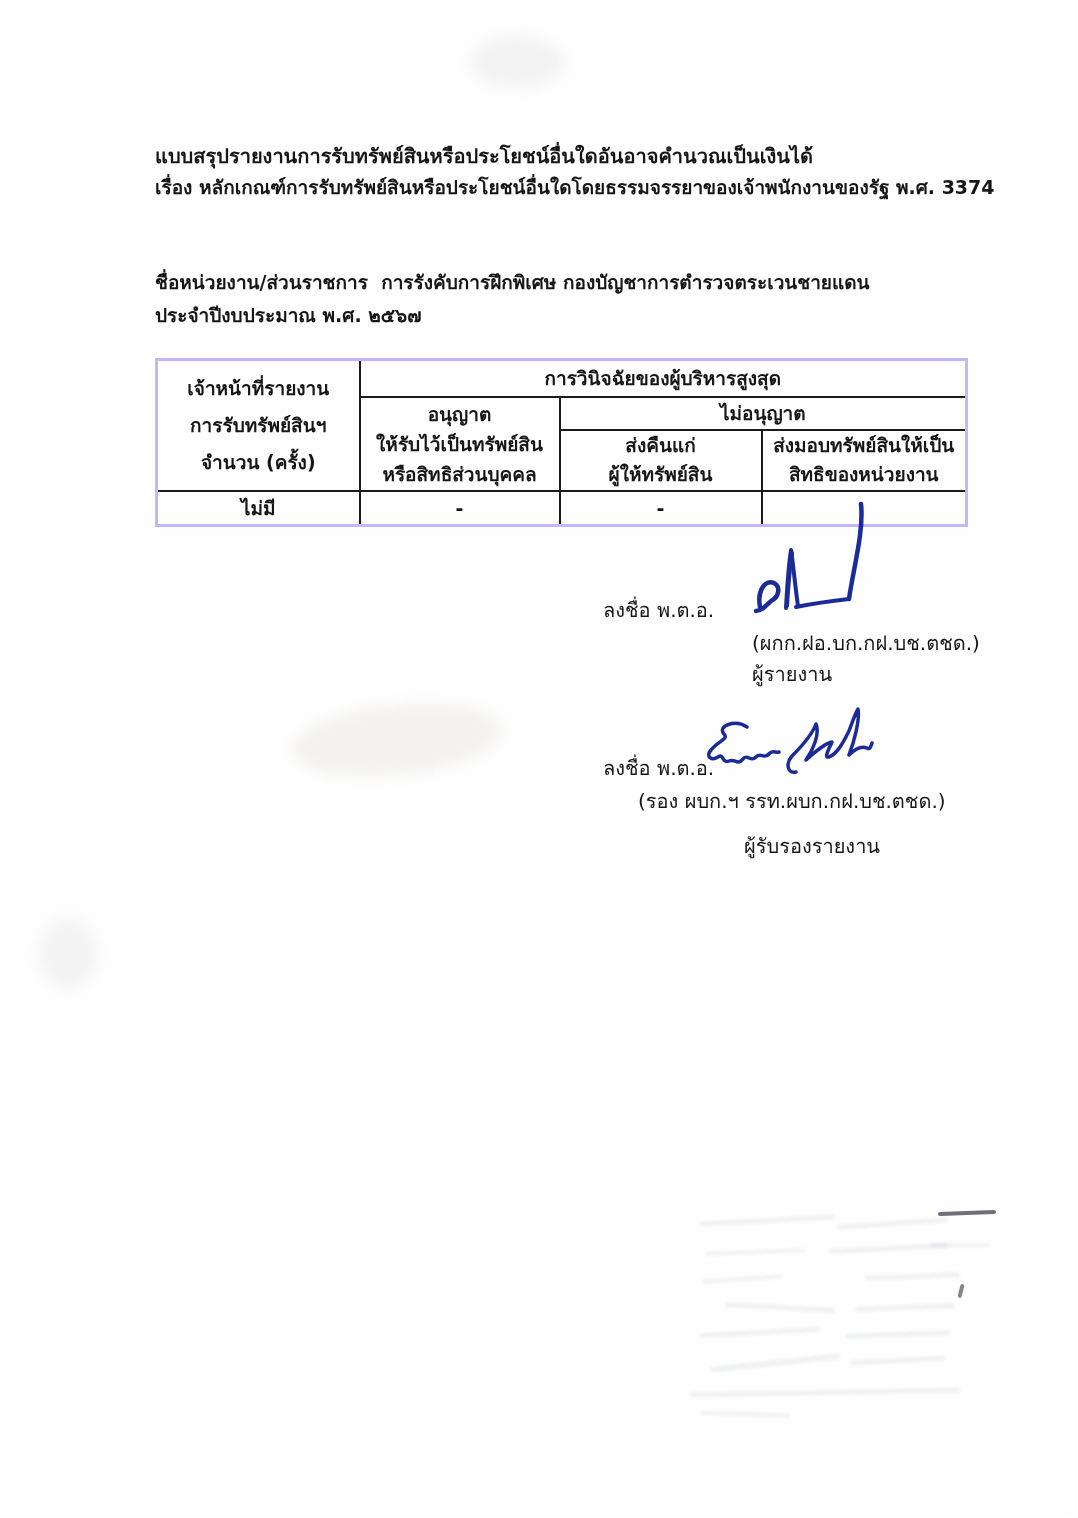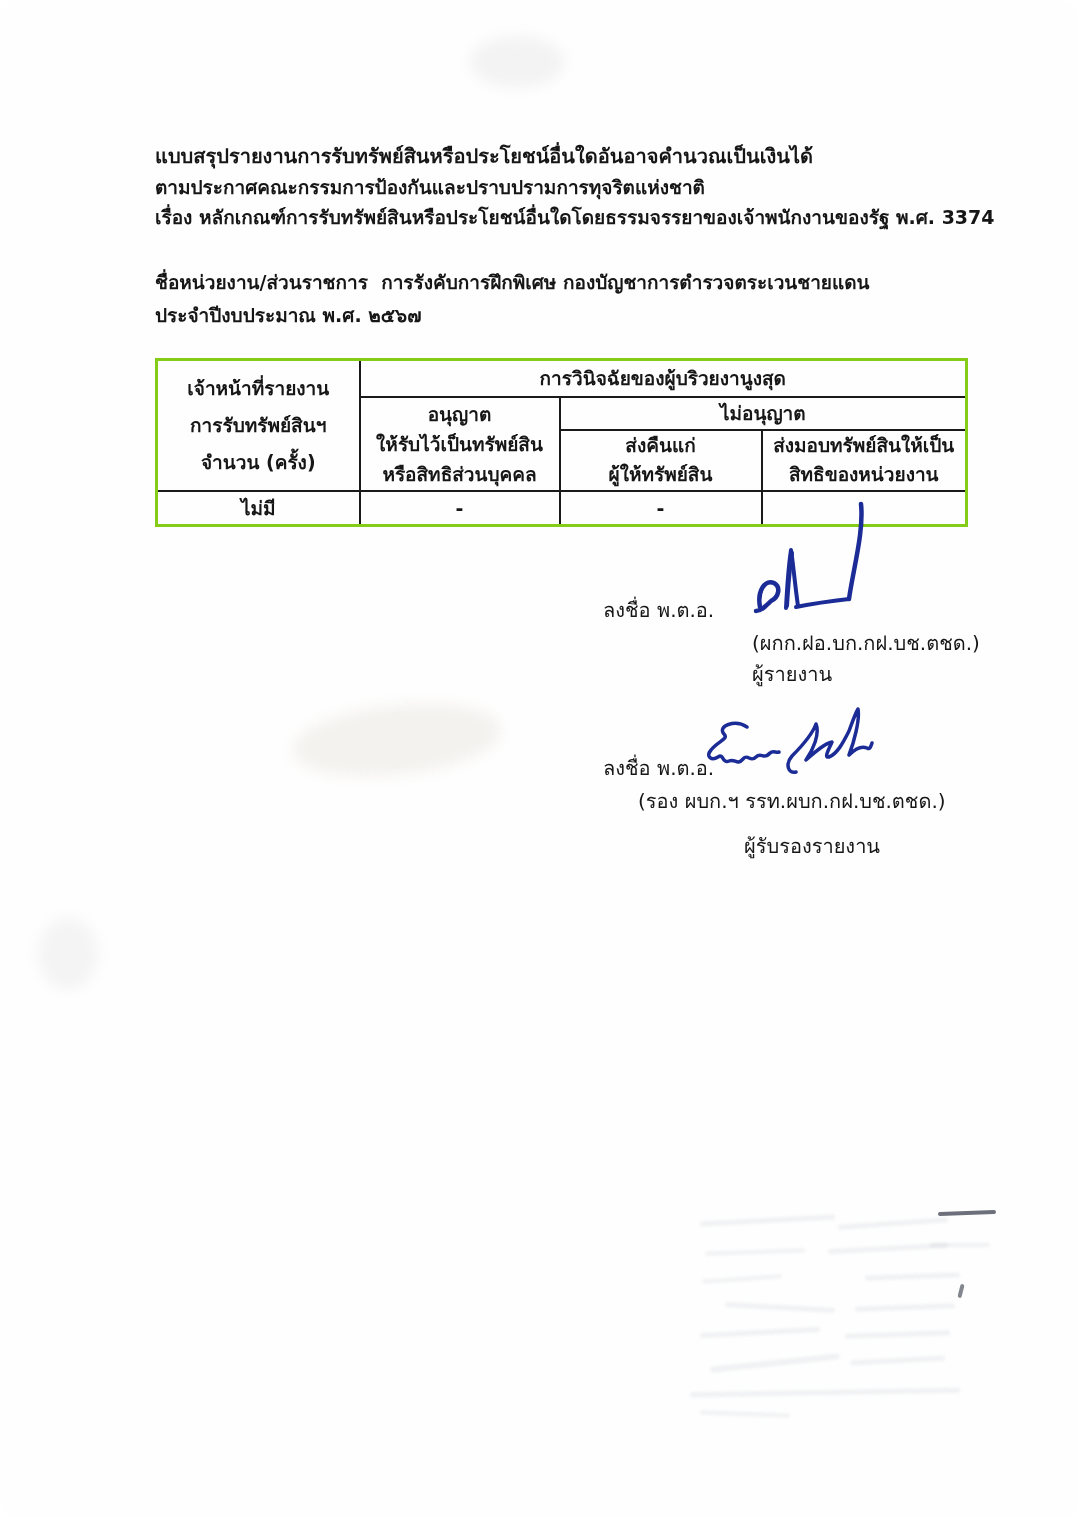--- a/index.html
+++ b/index.html
@@ -13,21 +13,21 @@
   .doc-header { position:absolute; left:155px; top:140px; width:840px; }
   .doc-header .t1 { font-size:20px; font-weight:bold; line-height:32px; }
   .doc-header .t2 { font-size:19px; font-weight:bold; line-height:30px; }
   .doc-header .t3 { font-size:19px; font-weight:bold; line-height:30px; }
   .agency { position:absolute; left:155px; top:266px; width:840px; }
   .agency div { font-size:19px; font-weight:bold; line-height:33px; white-space:pre-wrap; }
   
   table.decision {
     position:absolute; left:155px; top:358px; width:810px;
     border-collapse:collapse; table-layout:fixed;
-    border:3px solid #84cc16;
+    border:3px solid #c4b5fd;
   }
   table.decision td {
     border:2px solid #1a1a1a; text-align:center; vertical-align:middle;
     font-size:19px; font-weight:bold; padding:0 4px;
   }
   tr.r1 { height:37px; }
   tr.r2 { height:33px; }
   tr.r3 { height:61px; }
   tr.r4 { height:35px; }
   td.officer div { line-height:37px; }
@@ -43,21 +43,20 @@
   .streak { position:absolute; pointer-events:none; border-radius:3px;
             background:rgba(115,125,150,0.10); filter:blur(1.5px); }
 </style>
 </head>
 <body>
 
 <div class="page">
 
   <div class="doc-header">
     <div class="t1">แบบสรุปรายงานการรับทรัพย์สินหรือประโยชน์อื่นใดอันอาจคำนวณเป็นเงินได้</div>
-    <div class="t2">ตามประกาศคณะกรรมการป้องกันและปราบปรามการทุจริตแห่งชาติ</div>
     <div class="t3">เรื่อง หลักเกณฑ์การรับทรัพย์สินหรือประโยชน์อื่นใดโดยธรรมจรรยาของเจ้าพนักงานของรัฐ พ.ศ. 3374</div>
   </div>
 
   <div class="agency">
     <div>ชื่อหน่วยงาน/ส่วนราชการ  การรังคับการฝึกพิเศษ กองบัญชาการตำรวจตระเวนชายแดน</div>
     <div>ประจำปีงบประมาณ พ.ศ. ๒๕๖๗</div>
   </div>
 
   <table class="decision">
     <colgroup>
@@ -66,21 +65,21 @@
         <col style="width:202px">
         <col style="width:205px">
     </colgroup>
     <tbody>
         <tr class="r1">
       <td class="officer" rowspan="3">
         <div>เจ้าหน้าที่รายงาน</div>
         <div>การรับทรัพย์สินฯ</div>
         <div>จำนวน (ครั้ง)</div>
       </td>
-      <td colspan="3">การวินิจฉัยของผู้บริวยงานูงสุด</td>
+      <td colspan="3">การวินิจฉัยของผู้บริหารสูงสุด</td>
     </tr>
     <tr class="r2">
       <td class="allow" rowspan="2">
         <div>อนุญาต</div>
         <div>ให้รับไว้เป็นทรัพย์สิน</div>
         <div>หรือสิทธิส่วนบุคคล</div>
       </td>
       <td colspan="2">ไม่อนุญาต</td>
     </tr>
     <tr class="r3">

